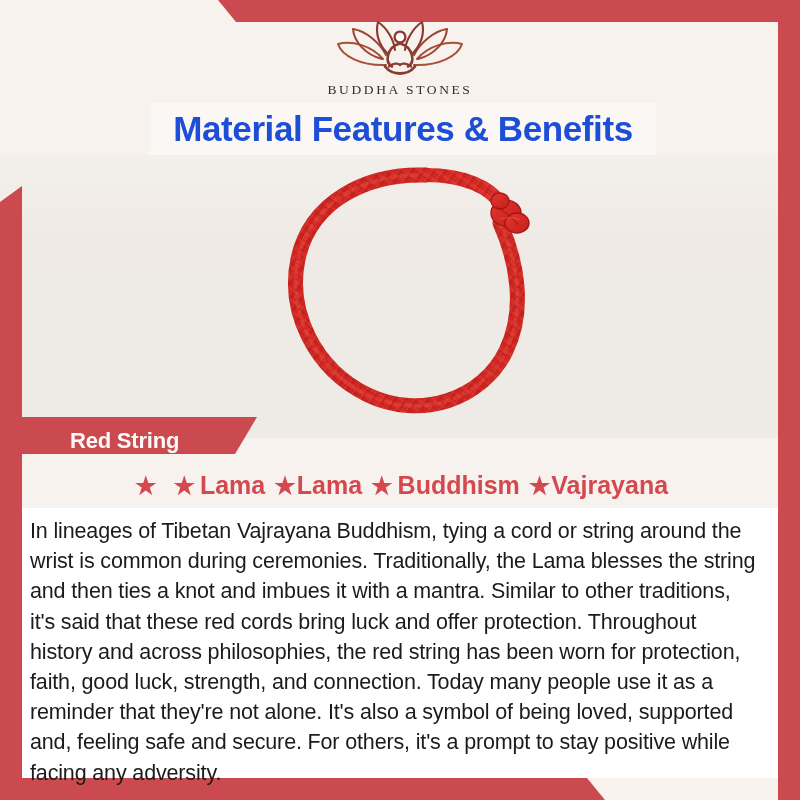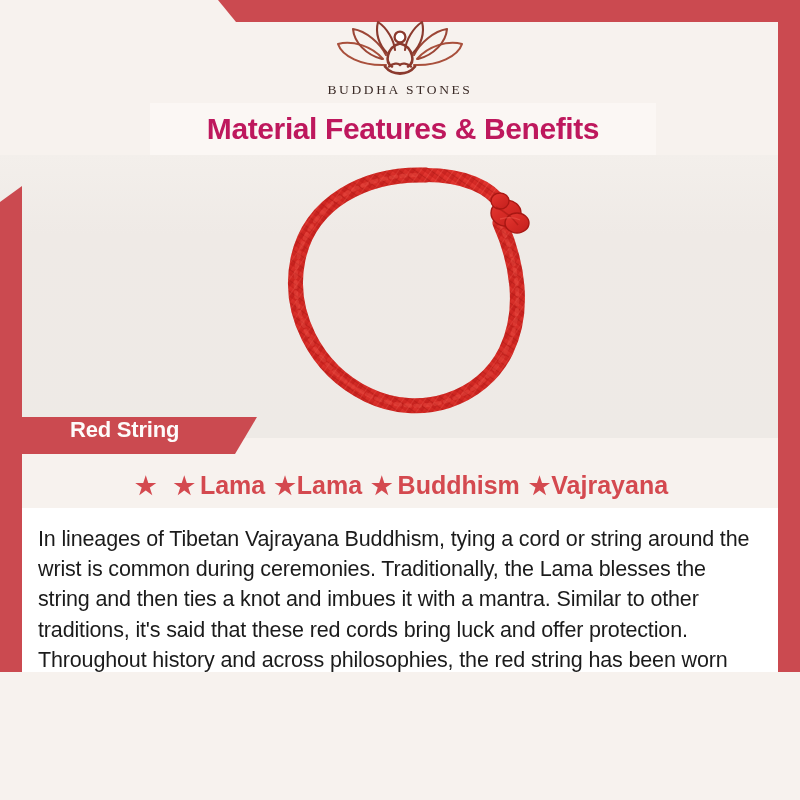--- a/index.html
+++ b/index.html
@@ -10,21 +10,21 @@
     width: 800px;
     height: 800px;
     overflow: hidden;
     font-family: "Liberation Sans", sans-serif;
     background: #f7f2ee;
   }
 
   #poster {
     position: relative;
     width: 800px;
-    height: 672px;
+    height: 800px;
     background: #f7f2ee;
     overflow: hidden;
   }
 
   
   .frame-top {
     position: absolute;
     top: 0;
     left: 0;
     width: 800px;
@@ -95,23 +95,23 @@
     left: 150px;
     width: 506px;
     height: 52px;
     background: #fbf7f4;
     display: flex;
     align-items: center;
     justify-content: center;
     z-index: 8;
   }
   .title-text {
-    font-size: 30px;
+    font-size: 35px;
     font-weight: bold;
-    color: #be185d;
+    color: #1d4ed8;
     letter-spacing: -0.4px;
     white-space: nowrap;
   }
 
   
   .photo {
     position: absolute;
     top: 155px;
     left: 0;
     width: 800px;
@@ -131,21 +131,21 @@
   .label-tab {
     position: absolute;
     top: 417px;
     left: 22px;
     width: 235px;
     height: 37px;
     background: #cb4a50;
     clip-path: polygon(0 0, 235px 0, 213px 37px, 0 37px);
     z-index: 7;
     display: flex;
-    align-items: flex-start;
+    align-items: flex-end;
   }
   .label-tab-text {
     color: #fdfbfa;
     font-size: 22px;
     font-weight: bold;
     margin-left: 48px;
     letter-spacing: -0.2px;
   }
 
   
@@ -185,21 +185,21 @@
     top: 508px;
     left: 22px;
     width: 756px;
     height: 270px;
     background: #ffffff;
     z-index: 7;
     box-sizing: border-box;
     padding: 4px 16px 0 4px;
   }
   .copy-text {
-    margin: 12px;
+    margin: 4px;
     font-size: 21.5px;
     line-height: 30.2px;
     color: #1b1b1b;
     text-align: left;
     letter-spacing: -0.15px;
   }
 </style>
 </head>
 <body>
 

